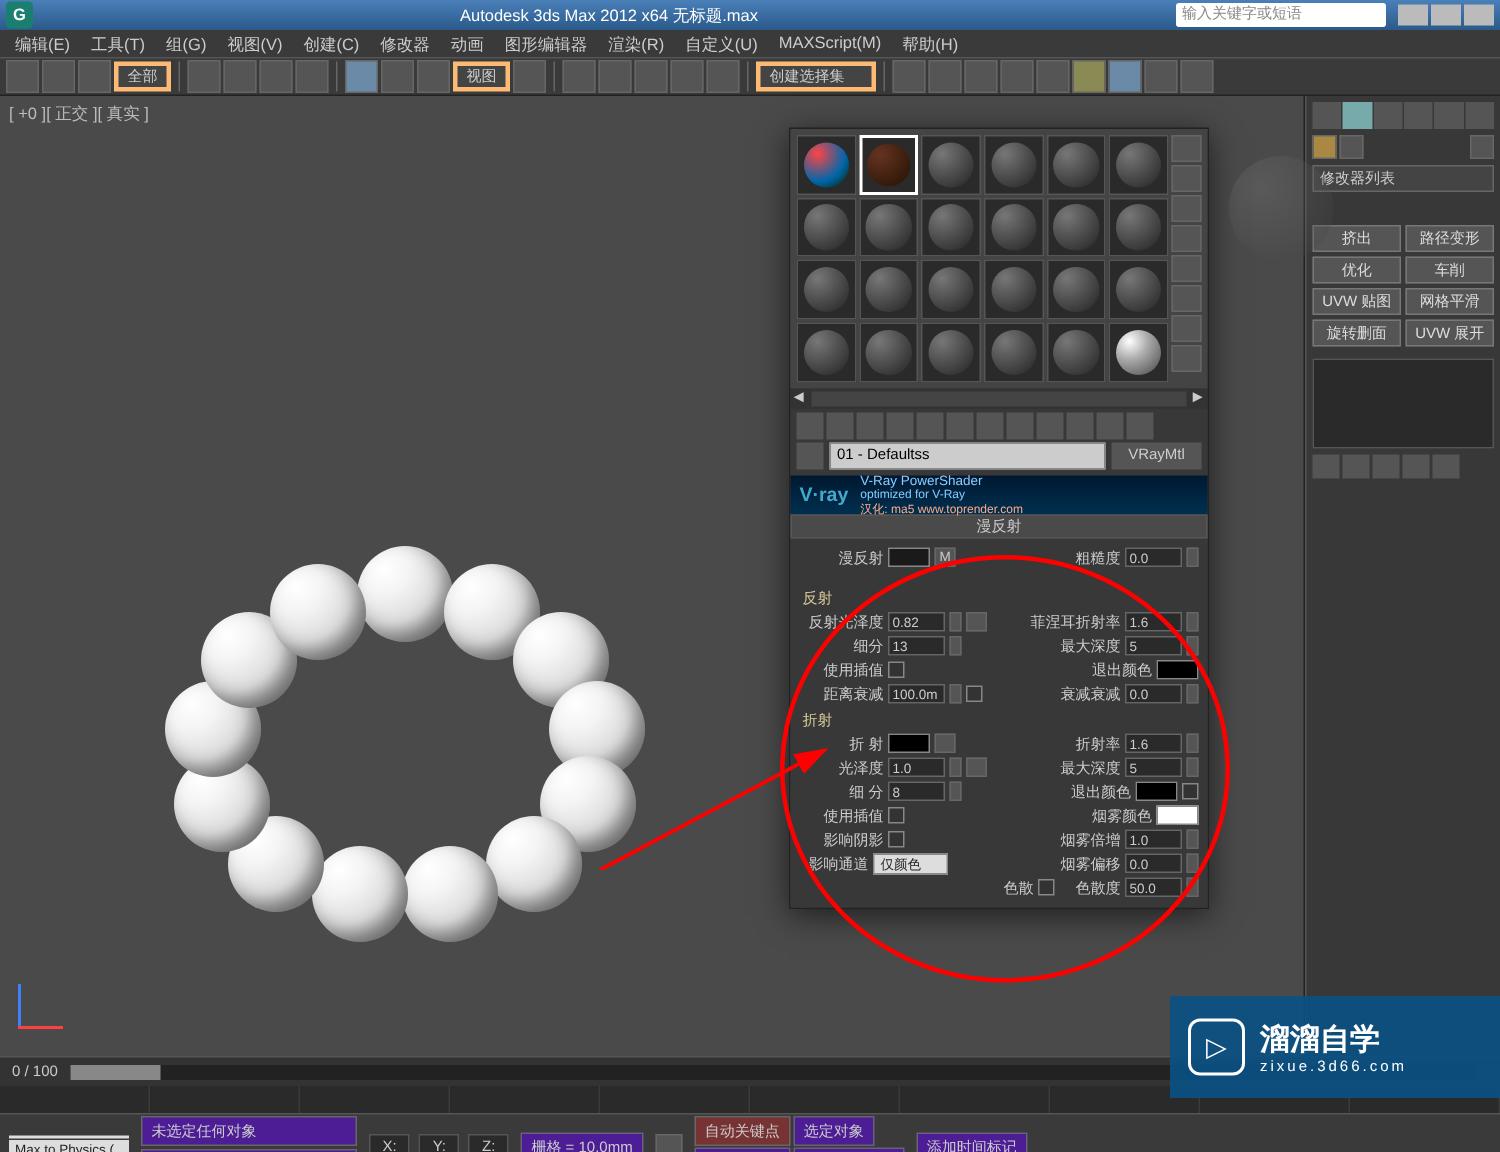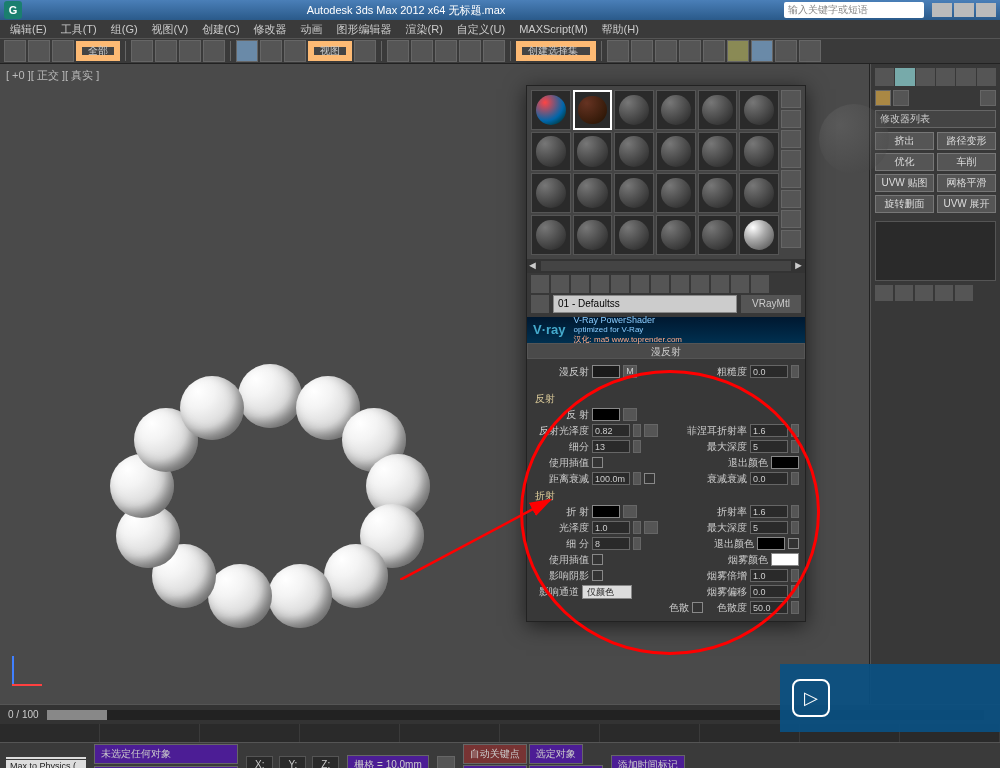--- a/index.html
+++ b/index.html
@@ -16,41 +16,41 @@
 
 .menubar { height: 18px; background: #3a3a3a; display: flex; align-items: center; padding: 0 4px; gap: 2px; }
 .menubar span { padding: 0 6px; font-size: 11px; color: #ccc; cursor: pointer; }
 
 
 .toolbar { height: 26px; background: #3a3a3a; border-top: 1px solid #555; border-bottom: 1px solid #222; display: flex; align-items: center; padding: 0 4px; gap: 2px; }
 .tbtn { width: 22px; height: 22px; background: #555; border: 1px solid #666; display: inline-block; }
 .tbtn.sel { background: #6a8aa8; }
 .tbtn.y { background: #8a8a55; }
 .tsep { width: 1px; height: 20px; background: #666; margin: 0 3px; }
-.tdrop { height: 20px; background: #444; border: 6px solid #fdba74; padding: 0 6px; display: inline-flex; align-items: center; font-size: 10px; }
+.tdrop { height: 20px; background: #444; border: 3px solid #fdba74; padding: 0 6px; display: inline-flex; align-items: center; font-size: 10px; }
 
 
 .main { display: flex; height: 640px; }
 .viewport { flex: 1; background: #4a4a4a; position: relative; border-right: 1px solid #222; }
 .vplabel { position: absolute; top: 4px; left: 6px; font-size: 11px; color: #bbb; }
 .vpgizmo { position: absolute; bottom: 18px; left: 12px; width: 40px; height: 40px; }
 .vpgizmo .zx { position:absolute; bottom:0; left:0; width:2px; height:30px; background:#4080ff; }
 .vpgizmo .xx { position:absolute; bottom:0; left:0; width:30px; height:2px; background:#ff4040; }
 .vporb { position: absolute; top: 40px; right: -20px; width: 70px; height: 70px; border-radius: 50%; background: radial-gradient(circle at 30% 30%, #888, #333); opacity: 0.25; }
 
 
 .bracelet { position: absolute; top: 300px; left: 110px; width: 320px; height: 260px; }
 .pearl { position: absolute; width: 64px; height: 64px; border-radius: 50%; background: radial-gradient(circle at 28% 24%, #ffffff 0%, #f4f4f4 25%, #dcdcdc 55%, #aaaaaa 80%, #888 100%); box-shadow: inset -6px -6px 12px rgba(0,0,0,0.35); }
 
 
 .cmdpanel { width: 130px; background: #383838; border-left: 1px solid #555; padding: 4px; }
 .cmdtabs { display: flex; gap: 1px; margin-bottom: 4px; }
 .cmdtabs span { flex: 1; height: 18px; background: #555; }
 .cmdtabs span.active { background: #7aa; }
-.moddrop { width: 100%; height: 18px; background: #444; border: 1px solid #666; font-size: 10px; padding: 0 4px; display: flex; align-items: center; margin-bottom: 4px; }
+.moddrop { width: 100%; height: 18px; background: #444; border: 1px solid #666; font-size: 10px; padding: 0 4px; display: flex; align-items: center; margin-bottom: 22px; }
 .btngrid { display: grid; grid-template-columns: 1fr 1fr; gap: 3px; }
 .btngrid button { height: 18px; background: #555; border: 1px solid #777; color: #ddd; font-size: 10px; cursor: pointer; }
 .stackarea { margin-top: 8px; height: 60px; background: #2a2a2a; border: 1px solid #555; }
 .stackctrl { margin-top: 4px; display: flex; gap: 2px; }
 .stackctrl span { width: 18px; height: 16px; background: #555; }
 
 
 .matwin { position: absolute; top: 85px; left: 526px; width: 280px; background: #3a3a3a; border: 1px solid #222; box-shadow: 0 4px 20px rgba(0,0,0,0.6); }
 .matwin .mtitle { height: 20px; background: linear-gradient(#d8d8d8, #b8b8b8); display: flex; align-items: center; padding: 0 6px; color: #222; font-size: 11px; }
 .matwin .mtitle .mico { width: 14px; height: 14px; background: #2a6a8a; margin-right: 6px; }
@@ -374,25 +374,20 @@
         <span style="flex:1"></span>
         <span>粗糙度</span>
         <span class="spinner">0.0</span>
         <span class="spinb"></span>
       </div>
     </div>
 
     <div class="rollbody">
       <div class="grptitle">反射</div>
       <div class="prow">
-        <span class="plabel">反 射</span>
-        <span class="swatch"></span>
-        <span class="mapbtn"></span>
-      </div>
-      <div class="prow">
         <span class="plabel">反射光泽度</span>
         <span class="spinner">0.82</span>
           <span class="spinb"></span>
         <span class="mapbtn"></span>
         <span style="flex:1"></span>
         <span>菲涅耳折射率</span>
         <span class="spinner">1.6</span>
           <span class="spinb"></span>
       </div>
       <div class="prow">
@@ -539,13 +534,17 @@
     <div style="display:flex;gap:2px">
       <span class="msg">设置关键点</span>
       <span class="msg">关键点过滤器</span>
     </div>
   </div>
   <span class="msg">添加时间标记</span>
 </div>
 
 <div class="watermark">
   <div class="wico">▷</div>
+  <div class="wtxt">
+    <div class="big">溜溜自学</div>
+    <div class="small">zixue.3d66.com</div>
+  </div>
 </div>
 
 </body></html>

